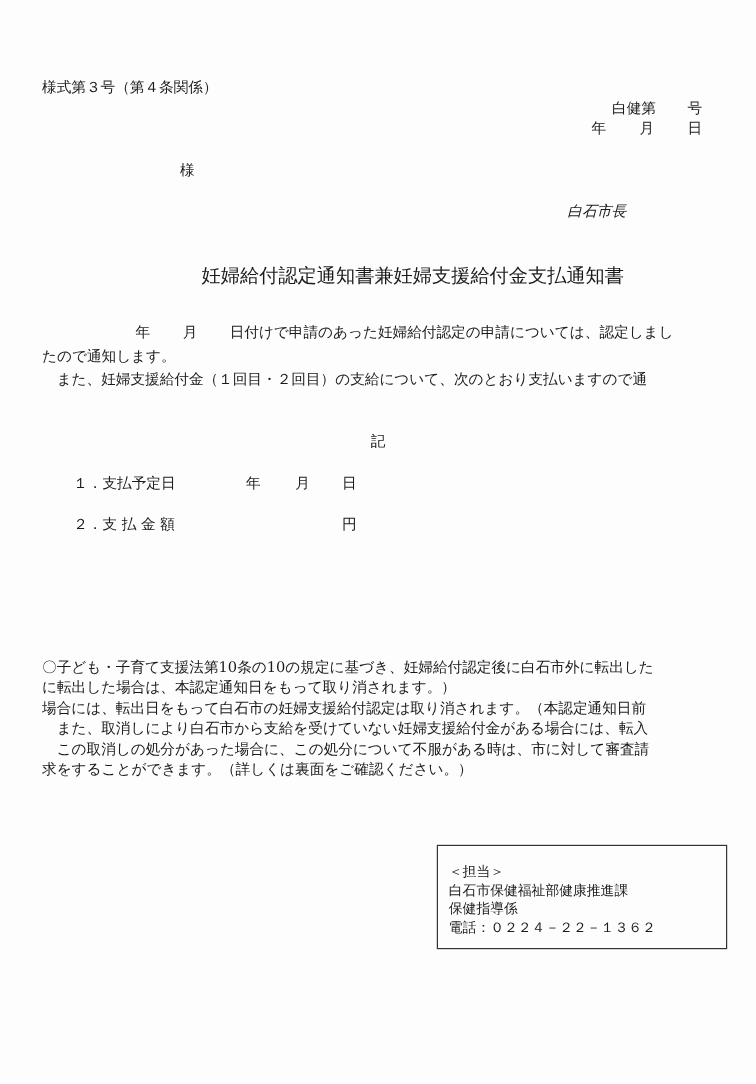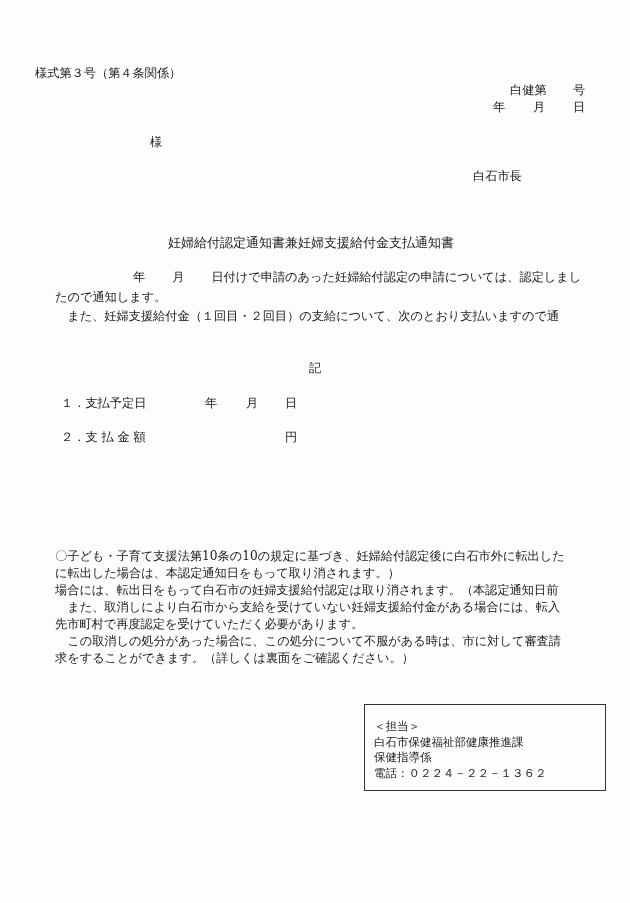--- a/index.html
+++ b/index.html
@@ -4,44 +4,44 @@
   <style>
     html, body { margin: 0; padding: 0; }
     body {
       width: 630px; height: 903px; background: #fdfdfd; position: relative;
       font-family: "DejaVu Serif", "Liberation Serif", serif;
       color: #1a1a1a; font-size: 12.2px; overflow: hidden;
     }
     .abs { position: absolute; white-space: nowrap; line-height: 1; }
     .gap { display: inline-block; }
     .para { position: absolute; left: 35px; width: 556px; line-height: 19.5px; }
-    .para .line { display: block; white-space: nowrap; height: 19.5px; margin-left: 20px; }
+    .para .line { display: block; white-space: nowrap; height: 19.5px; }
     .contact-box {
       position: absolute; left: 364px; top: 704px; width: 242px; height: 87px;
       border: 1.5px solid #333; box-sizing: border-box;
       padding: 14px 0 0 9px; line-height: 15.5px; font-size: 11.5px;
     }
     .contact-box div { white-space: nowrap; }
   </style>
 </head>
 <body>
 
 <div class="abs" style="left:35px; top:67px;text-align:right;">様式第３号（第４条関係）</div>
 
 <div class="abs" style="left:493px; top:84px;margin-left:17px;">白健第</div>
 <div class="abs" style="left:573px; top:84px;">号</div>
 <div class="abs" style="left:493px; top:101px;">年</div>
 <div class="abs" style="left:533px; top:101px;">月</div>
 <div class="abs" style="left:573px; top:101px;">日</div>
 
 <div class="abs" style="left:150px; top:136px;">様</div>
 
-<div class="abs" style="left:473px; top:170px;">白石市長</div>
+<div class="abs" style="left:473px; top:170px;font-style:italic;">白石市長</div>
 
-<div class="abs" style="left:168px; top:236px; font-size:13px;">妊婦給付認定通知書兼妊婦支援給付金支払通知書</div>
+<div class="abs" style="left:168px; top:222px; font-size:16px;">妊婦給付認定通知書兼妊婦支援給付金支払通知書</div>
 
 <div class="para" style="top:268px;">
   <span class="line">
     <span class="gap" style="width:78px;"></span><span>年</span><span class="gap" style="width:27px;"></span><span>月</span><span class="gap" style="width:27px;"></span><span>日付けで申請のあった妊婦給付認定の申請については、認定しまし</span>
   </span>
   <span class="line">たので通知します。</span>
   <span class="line">　また、妊婦支援給付金（１回目・２回目）の支給について、次のとおり支払いますので通</span>
 </div>
 
 <div class="abs" style="left:309px; top:362px;">記</div>
@@ -52,21 +52,20 @@
 <div class="abs" style="left:285px; top:397px;">日</div>
 
 <div class="abs" style="left:61px; top:431px;">２．支 払 金 額</div>
 <div class="abs" style="left:285px; top:431px;">円</div>
 
 <div class="para" style="top:548px; line-height:17px;">
   <span class="line" style="height:17px;">〇子ども・子育て支援法第10条の10の規定に基づき、妊婦給付認定後に白石市外に転出した</span>
   <span class="line" style="height:17px;">に転出した場合は、本認定通知日をもって取り消されます。）</span>
   <span class="line" style="height:17px;">場合には、転出日をもって白石市の妊婦支援給付認定は取り消されます。（本認定通知日前</span>
   <span class="line" style="height:17px;">　また、取消しにより白石市から支給を受けていない妊婦支援給付金がある場合には、転入</span>
-  <span class="line" style="height:17px;">先市町村で再度認定を受けていただく必要があります。</span>
   <span class="line" style="height:17px;">　この取消しの処分があった場合に、この処分について不服がある時は、市に対して審査請</span>
   <span class="line" style="height:17px;">求をすることができます。（詳しくは裏面をご確認ください。）</span>
 </div>
 
 <div class="contact-box">
   <div>＜担当＞</div>
   <div>白石市保健福祉部健康推進課</div>
   <div>保健指導係</div>
   <div>電話：０２２４－２２－１３６２</div>
 </div>

